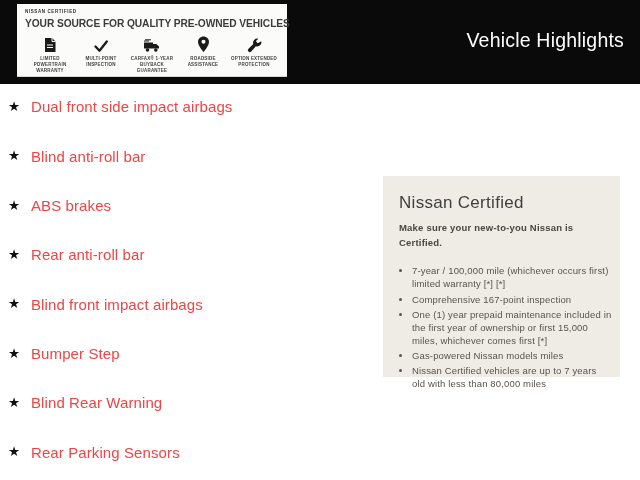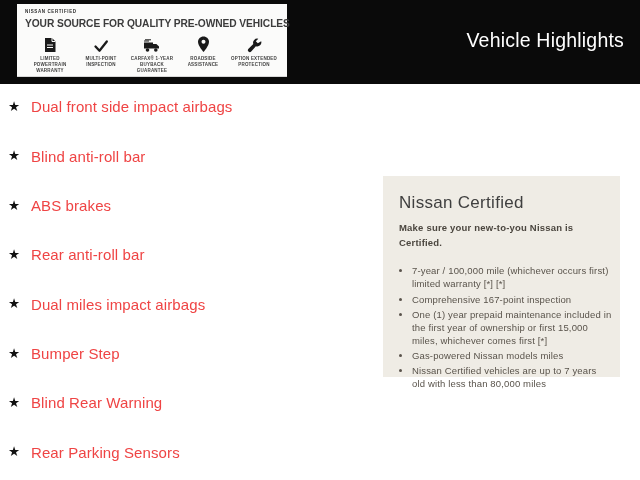--- a/index.html
+++ b/index.html
@@ -157,21 +157,21 @@
   <li>
       <span class="feature-star">★</span>
       <span class="feature-text">ABS brakes</span>
     </li>
   <li>
       <span class="feature-star">★</span>
       <span class="feature-text">Rear anti-roll bar</span>
     </li>
   <li>
       <span class="feature-star">★</span>
-      <span class="feature-text">Dual miles impact airbags</span>
+      <span class="feature-text">Blind front impact airbags</span>
     </li>
   <li>
       <span class="feature-star">★</span>
       <span class="feature-text">Bumper Step</span>
     </li>
   <li>
       <span class="feature-star">★</span>
       <span class="feature-text">Blind Rear Warning</span>
     </li>
   <li>

